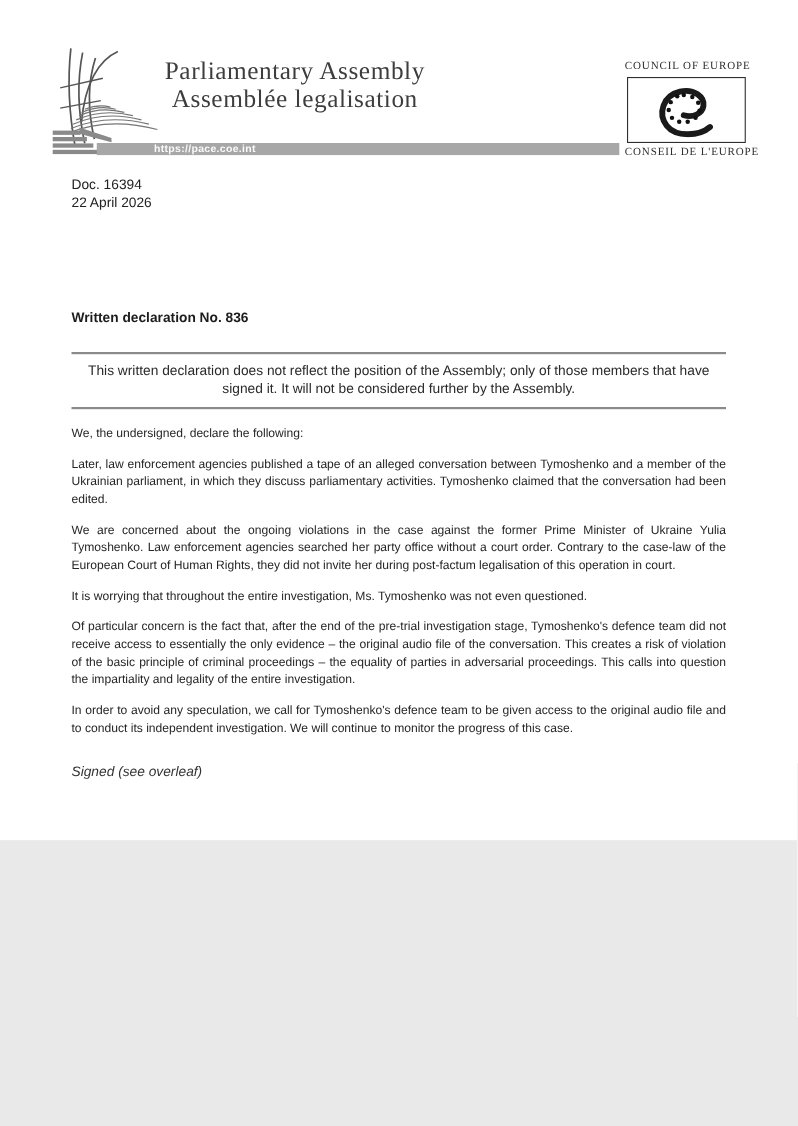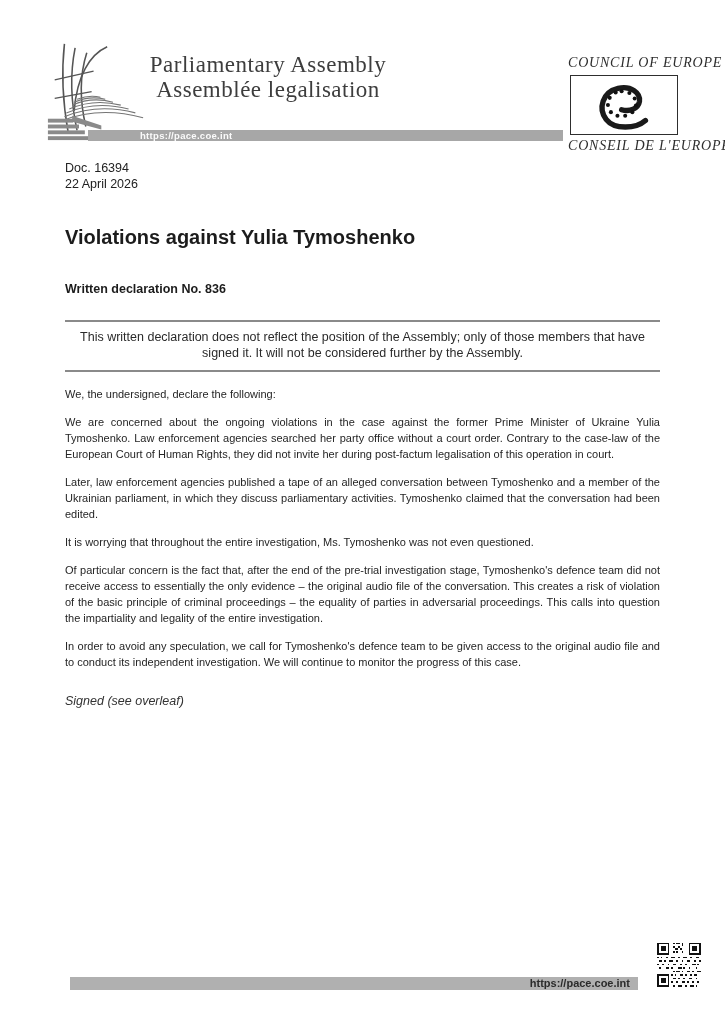--- a/index.html
+++ b/index.html
@@ -1,18 +1,18 @@
 <!DOCTYPE html>
 <html><head>
 <meta charset="utf-8">
 <style>
   html,body{margin:0;padding:0;background:#e9e9e9;}
   .page{
     position:relative;
-    width:725px;height:1024px;
+    width:725px;height:764px;
     background:#ffffff;
     font-family:"Liberation Sans", sans-serif;
     color:#222;
     overflow:hidden;
     margin:0 auto;
   }
   
   .pace-logo{position:absolute;left:45px;top:40px;width:102px;height:104px;}
   .header-title{
     position:absolute;left:118px;top:52px;width:300px;
@@ -26,21 +26,21 @@
   }
   .header-bar span{
     position:absolute;left:52px;top:0;height:11px;line-height:11px;
     font-size:9.5px;font-weight:bold;color:#fbfbfb;letter-spacing:.3px;
     cursor:pointer;
   }
   
   .coe{position:absolute;left:568px;top:55px;width:112px;text-align:center;}
   .coe .coe-top,.coe .coe-bottom{
     font-family:"Liberation Serif", serif;
-    font-size:14px;color:#2e2e2e;letter-spacing:.8px;white-space:nowrap;font-style:italic;
+    font-size:10px;color:#2e2e2e;letter-spacing:.8px;white-space:nowrap;
   }
   .coe .coe-box{
     margin:4px 2px 3px 2px;height:58px;
     border:1.5px solid #2e2e2e;background:#fff;
     display:flex;align-items:center;justify-content:center;
   }
   
   .doc-meta{position:absolute;left:65px;top:160px;font-size:12.5px;line-height:16px;}
   .doc-meta .num{font-weight:normal;}
   .doc-title{
@@ -141,31 +141,30 @@
       </svg>
     </div>
     <div class="coe-bottom">CONSEIL DE L'EUROPE</div>
   </div>
 
   <div class="doc-meta">
     <div class="num">Doc. 16394</div>
     <div>22 April 2026</div>
   </div>
 
-  <div class="doc-title">Violations against Yulia Tymoshenko</div>
   <div class="doc-subtitle">Written declaration No. 836</div>
 
   <div class="rule r1"></div>
   <div class="notice">This written declaration does not reflect the position of the Assembly; only of those members that have signed it. It will not be considered further by the Assembly.</div>
   <div class="rule r2"></div>
 
   <div class="body-text">
     <p class="first">We, the undersigned, declare the following:</p>
+    <p>Later, law enforcement agencies published a tape of an alleged conversation between Tymoshenko and a member of the Ukrainian parliament, in which they discuss parliamentary activities. Tymoshenko claimed that the conversation had been edited.</p>
     <p>We are concerned about the ongoing violations in the case against the former Prime Minister of Ukraine Yulia Tymoshenko. Law enforcement agencies searched her party office without a court order. Contrary to the case-law of the European Court of Human Rights, they did not invite her during post-factum legalisation of this operation in court.</p>
-    <p>Later, law enforcement agencies published a tape of an alleged conversation between Tymoshenko and a member of the Ukrainian parliament, in which they discuss parliamentary activities. Tymoshenko claimed that the conversation had been edited.</p>
     <p class="first">It is worrying that throughout the entire investigation, Ms. Tymoshenko was not even questioned.</p>
     <p>Of particular concern is the fact that, after the end of the pre-trial investigation stage, Tymoshenko's defence team did not receive access to essentially the only evidence – the original audio file of the conversation. This creates a risk of violation of the basic principle of criminal proceedings – the equality of parties in adversarial proceedings. This calls into question the impartiality and legality of the entire investigation.</p>
     <p>In order to avoid any speculation, we call for Tymoshenko's defence team to be given access to the original audio file and to conduct its independent investigation. We will continue to monitor the progress of this case.</p>
   </div>
 
   <div class="signed">Signed (see overleaf)</div>
 
   <div class="footer-bar">
     <span>https://pace.coe.int</span>
   </div>

